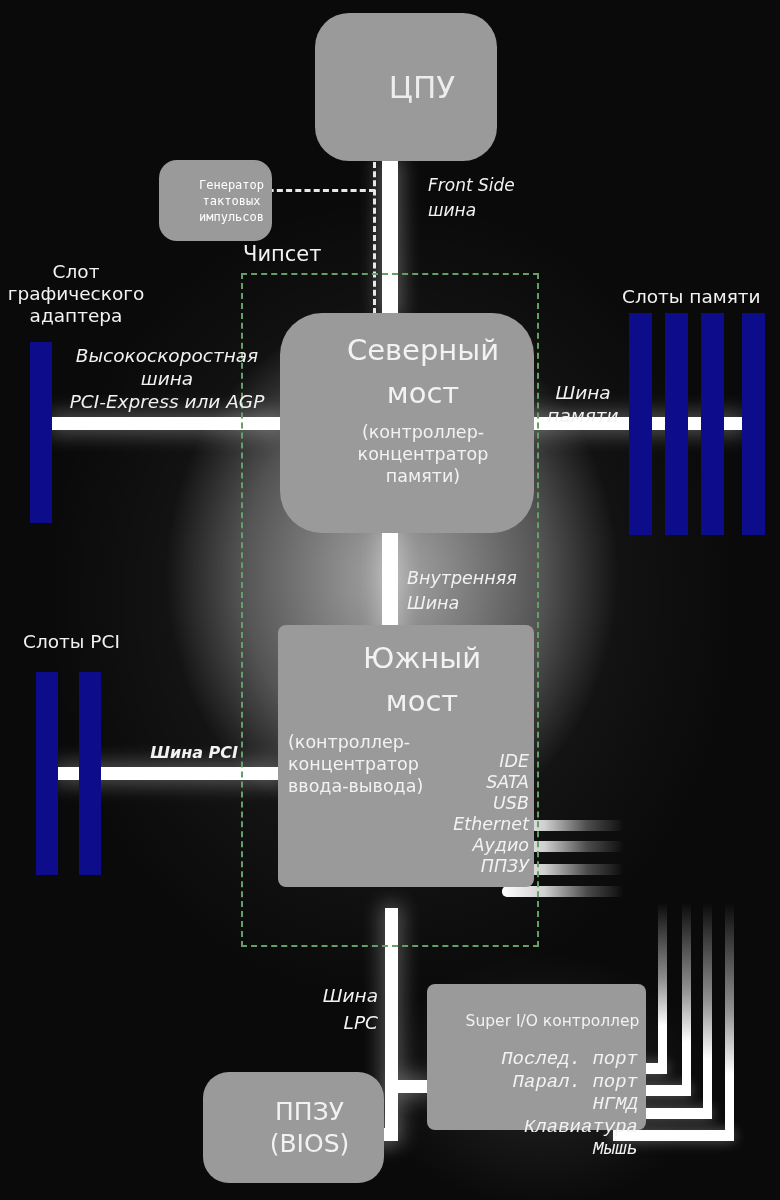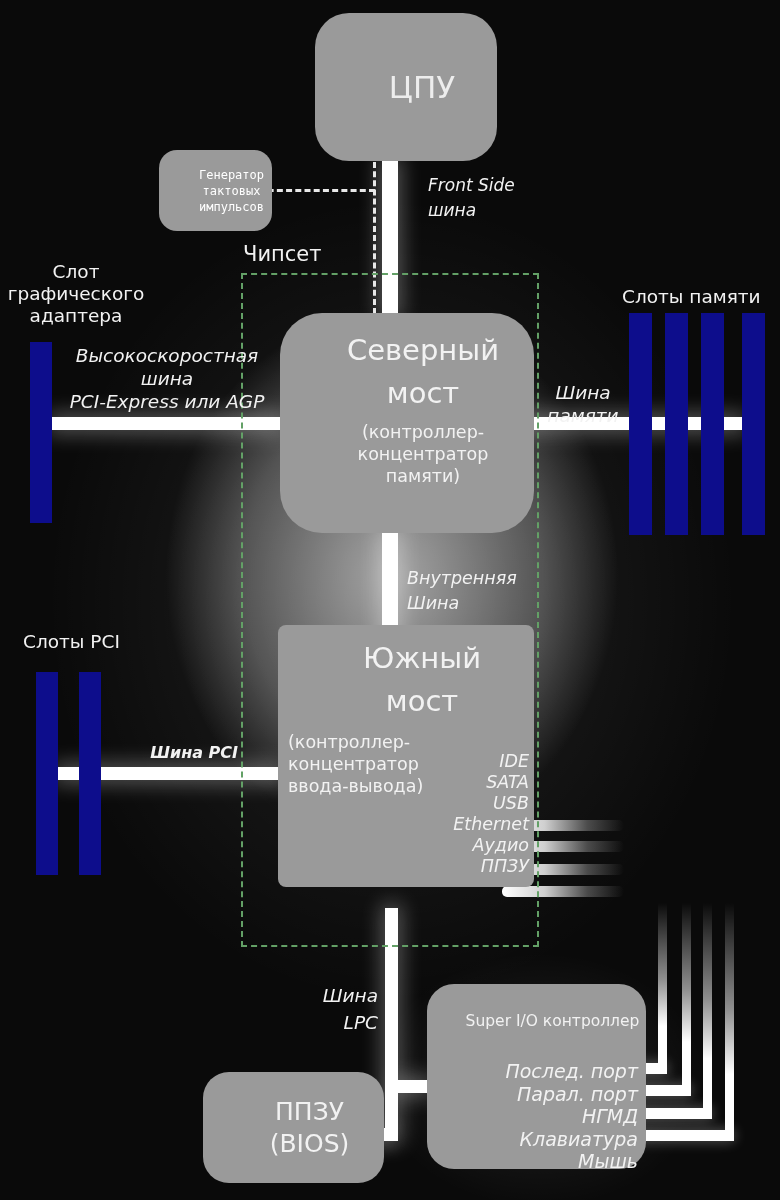--- a/index.html
+++ b/index.html
@@ -71,21 +71,21 @@
   <div class="slot" style="left:665px;top:313px;width:23px;height:222px;"></div>
   <div class="slot" style="left:701px;top:313px;width:23px;height:222px;"></div>
   <div class="slot" style="left:742px;top:313px;width:23px;height:222px;"></div>
   <div class="slot" style="left:36px;top:672px;width:22px;height:203px;"></div>
   <div class="slot" style="left:79px;top:672px;width:22px;height:203px;"></div>
 
   <div class="box" style="left:315px;top:13px;width:150px;height:148px;border-radius:34px;display:flex;align-items:center;justify-content:center;">
     <span style="font-size:31px;color:#ededed;">ЦПУ</span>
   </div>
 
-  <div class="box" style="left:159px;top:150px;width:81px;height:81px;border-radius:18px;display:flex;flex-direction:column;align-items:center;justify-content:center;font-family:'DejaVu Sans Mono',monospace;font-size:12px;line-height:16px;color:#fff;">
+  <div class="box" style="left:159px;top:160px;width:81px;height:81px;border-radius:18px;display:flex;flex-direction:column;align-items:center;justify-content:center;font-family:'DejaVu Sans Mono',monospace;font-size:12px;line-height:16px;color:#fff;">
     <span class="line">Генератор</span>
     <span class="line">тактовых</span>
     <span class="line">импульсов</span>
   </div>
 
   <div class="lbl it" style="left:428px;top:173px;font-size:17px;line-height:25px;">
     <span class="line">Front Side</span>
     <span class="line">шина</span>
   </div>
 
@@ -155,23 +155,23 @@
   <div class="lbl it rgt" style="left:295px;top:982px;width:83px;font-size:18.5px;line-height:27px;">
     <span class="line">Шина</span>
     <span class="line">LPC</span>
   </div>
 
   <div class="box ctr" style="left:203px;top:1072px;width:149px;height:111px;border-radius:26px;display:flex;flex-direction:column;align-items:center;justify-content:center;font-size:25px;line-height:32px;">
     <span class="line">ППЗУ</span>
     <span class="line">(BIOS)</span>
   </div>
 
-  <div class="box" style="left:427px;top:984px;width:187px;height:185px;border-radius:27px;">
+  <div class="box" style="left:427px;top:984px;width:187px;height:146px;border-radius:8px;">
     <div class="ctr" style="padding-top:28px;font-size:15.5px;">Super I/O контроллер</div>
-    <div class="ports rgt" style="right:8px;top:76px;font-size:19px;line-height:22.6px;">
+    <div class="ports rgt" style="right:8px;top:64px;font-size:19px;line-height:22.6px;font-family:Liberation Mono, monospace;">
       <span class="line">Послед. порт</span>
       <span class="line">Парал. порт</span>
       <span class="line">НГМД</span>
       <span class="line">Клавиатура</span>
       <span class="line">Мышь</span>
     </div>
   </div>
 
 </div>
 

